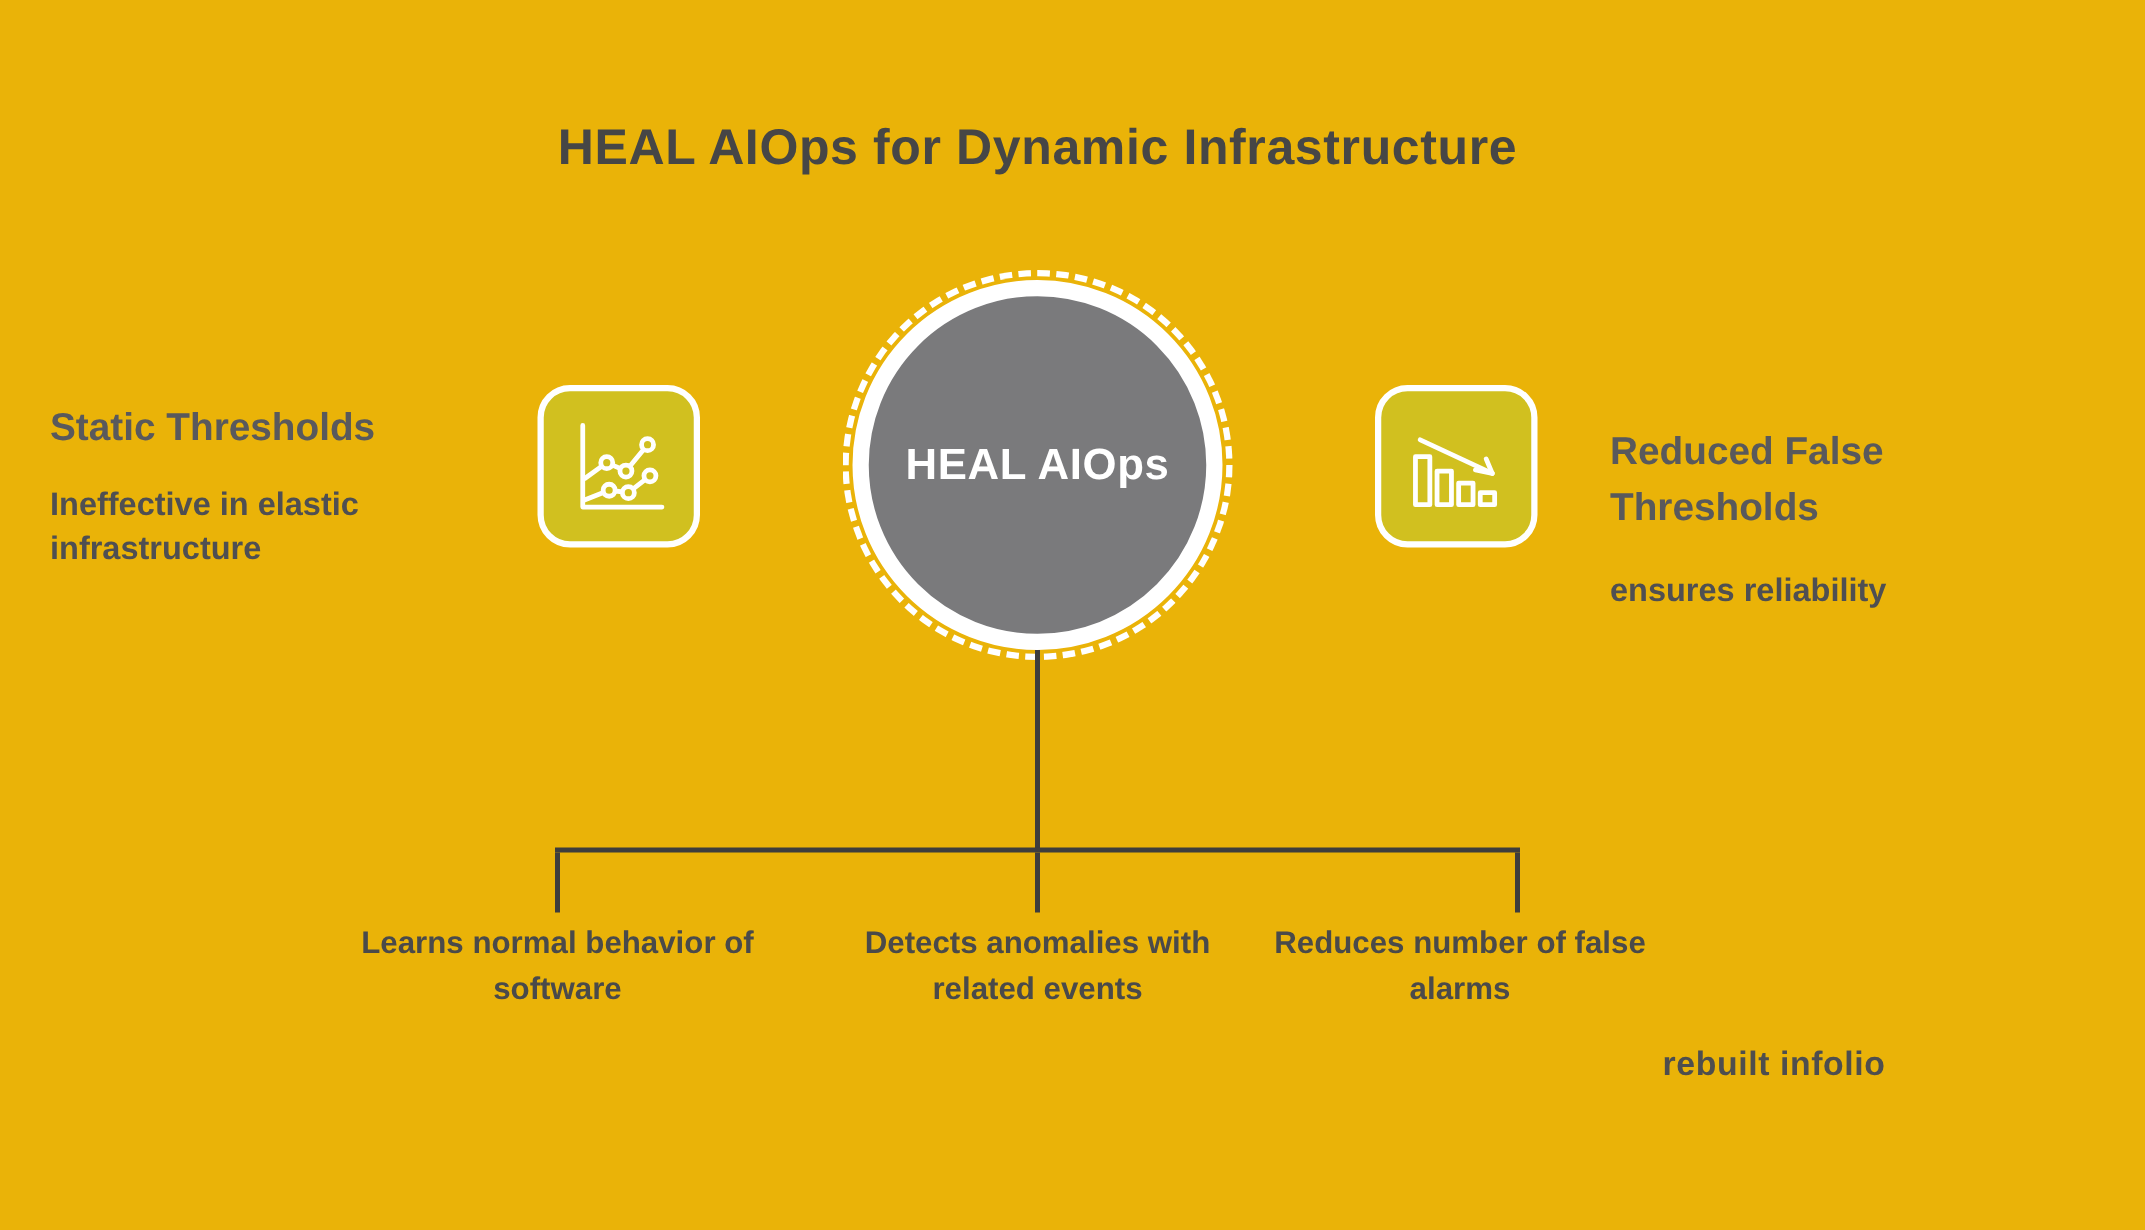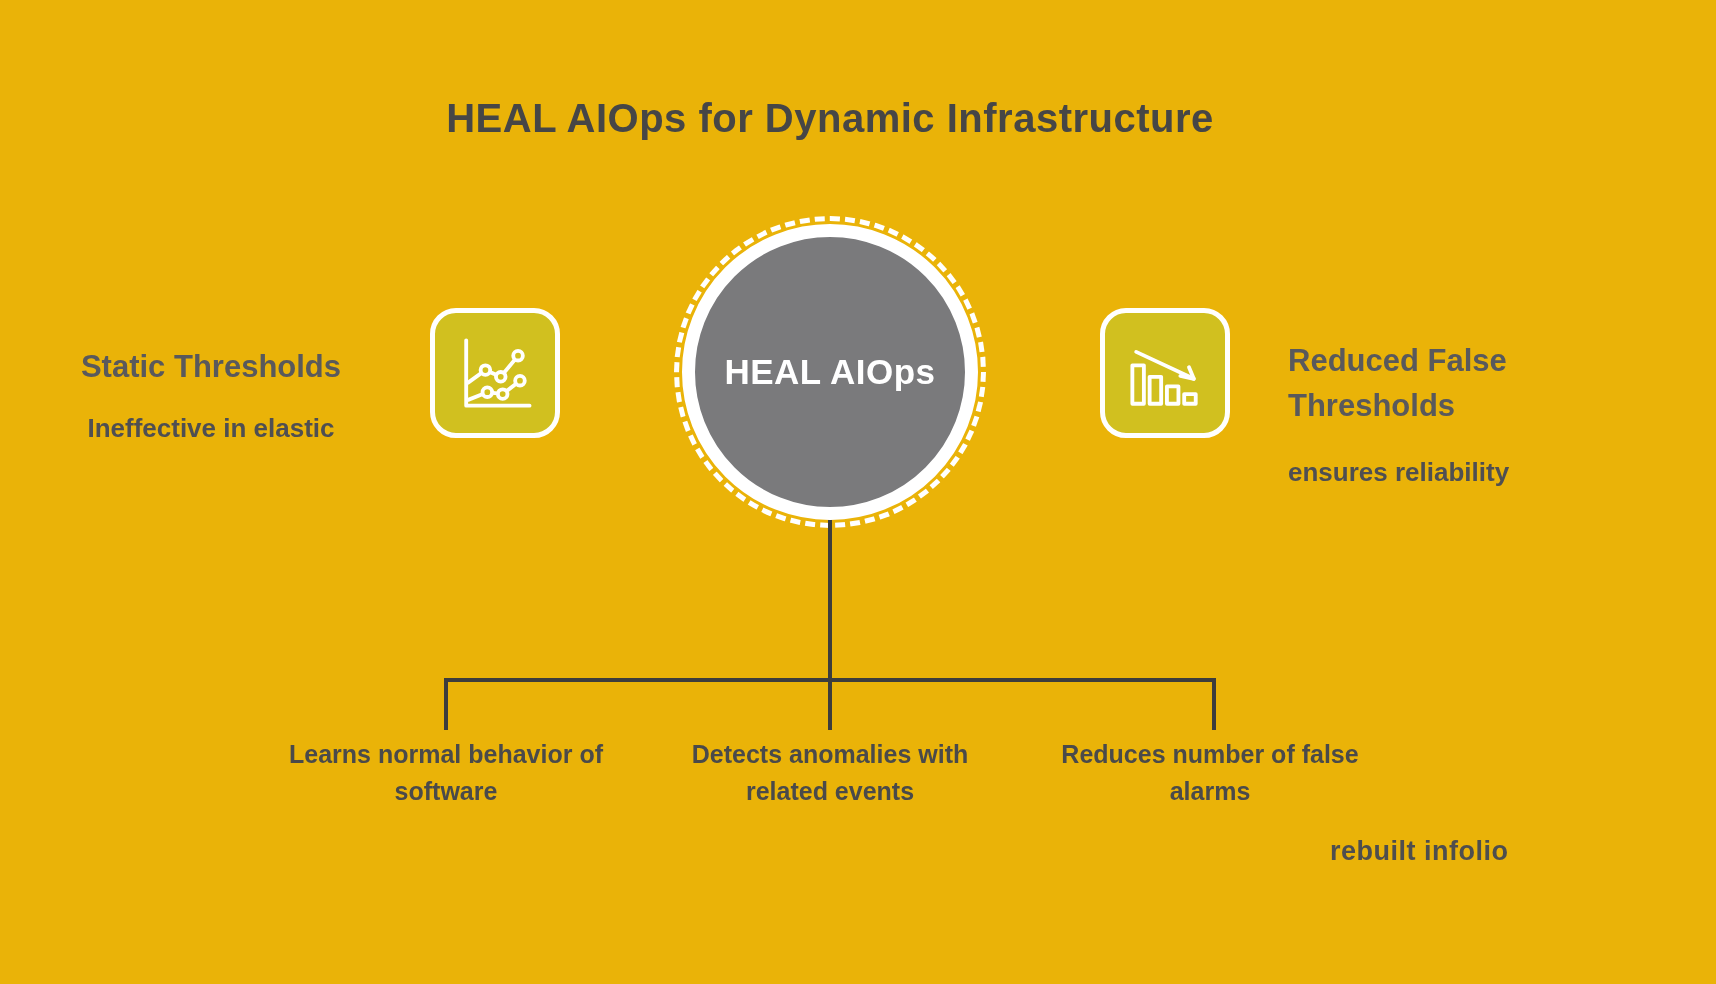--- a/index.html
+++ b/index.html
@@ -43,22 +43,22 @@
     border:5px solid #ffffff;
     border-radius:26px;
     display:flex;align-items:center;justify-content:center;
   }
   #left-square{left:430px;top:308px;}
   #right-square{left:1100px;top:308px;}
   .icon-square svg{width:96px;height:96px;display:block;}
 
   
   #left-text{
-    left:40px;top:349px;width:342px;
-    text-align:center;color:#59595c;
+    left:40px;top:324px;width:342px;
+    text-align:left;color:#59595c;
   }
   #left-text .heading{font-size:31px;margin-bottom:26px;}
   #left-text .sub{font-size:26px;line-height:35px;color:#4f4f52;}
 
   #right-text{
     left:1288px;top:338px;width:350px;
     text-align:left;color:#59595c;
   }
   #right-text .heading{font-size:31px;line-height:45px;margin-bottom:22px;}
   #right-text .sub{font-size:26px;line-height:44px;color:#4f4f52;}
@@ -74,39 +74,40 @@
 
   
   .branch-label{
     top:736px;width:360px;
     text-align:center;
     font-size:25px;line-height:37px;
     color:#4a4a4a;
   }
   #branch-0{left:266px;}
   #branch-1{left:650px;}
-  #branch-2{left:1030px;}
+  #branch-2{left:988px;}
 
   
   #watermark{
     left:1330px;top:836px;
     font-size:27px;color:#4e4e4e;letter-spacing:.5px;
   }
 </style>
 </head>
 <body>
 
 <div id="canvas">
 
   <div id="title" class="abs">HEAL AIOps for Dynamic Infrastructure</div>
 
   <div id="left-text" class="abs">
     <div class="heading">Static Thresholds</div>
     <div class="sub">
       <div>Ineffective in elastic</div>
+      <div>infrastructure</div>
     </div>
   </div>
 
   <div id="left-square" class="abs icon-square">
     <span>
       <svg viewBox="0 0 100 100" fill="none" stroke="#ffffff" stroke-width="4" stroke-linecap="round" stroke-linejoin="round">
         <path d="M20 16 L20 84 L86 84"></path>
         <path d="M22 60 L40 47 L56 54 L74 32"></path>
         <circle cx="40" cy="47" r="5" fill="#d1c01f"></circle>
         <circle cx="56" cy="54" r="5" fill="#d1c01f"></circle>

